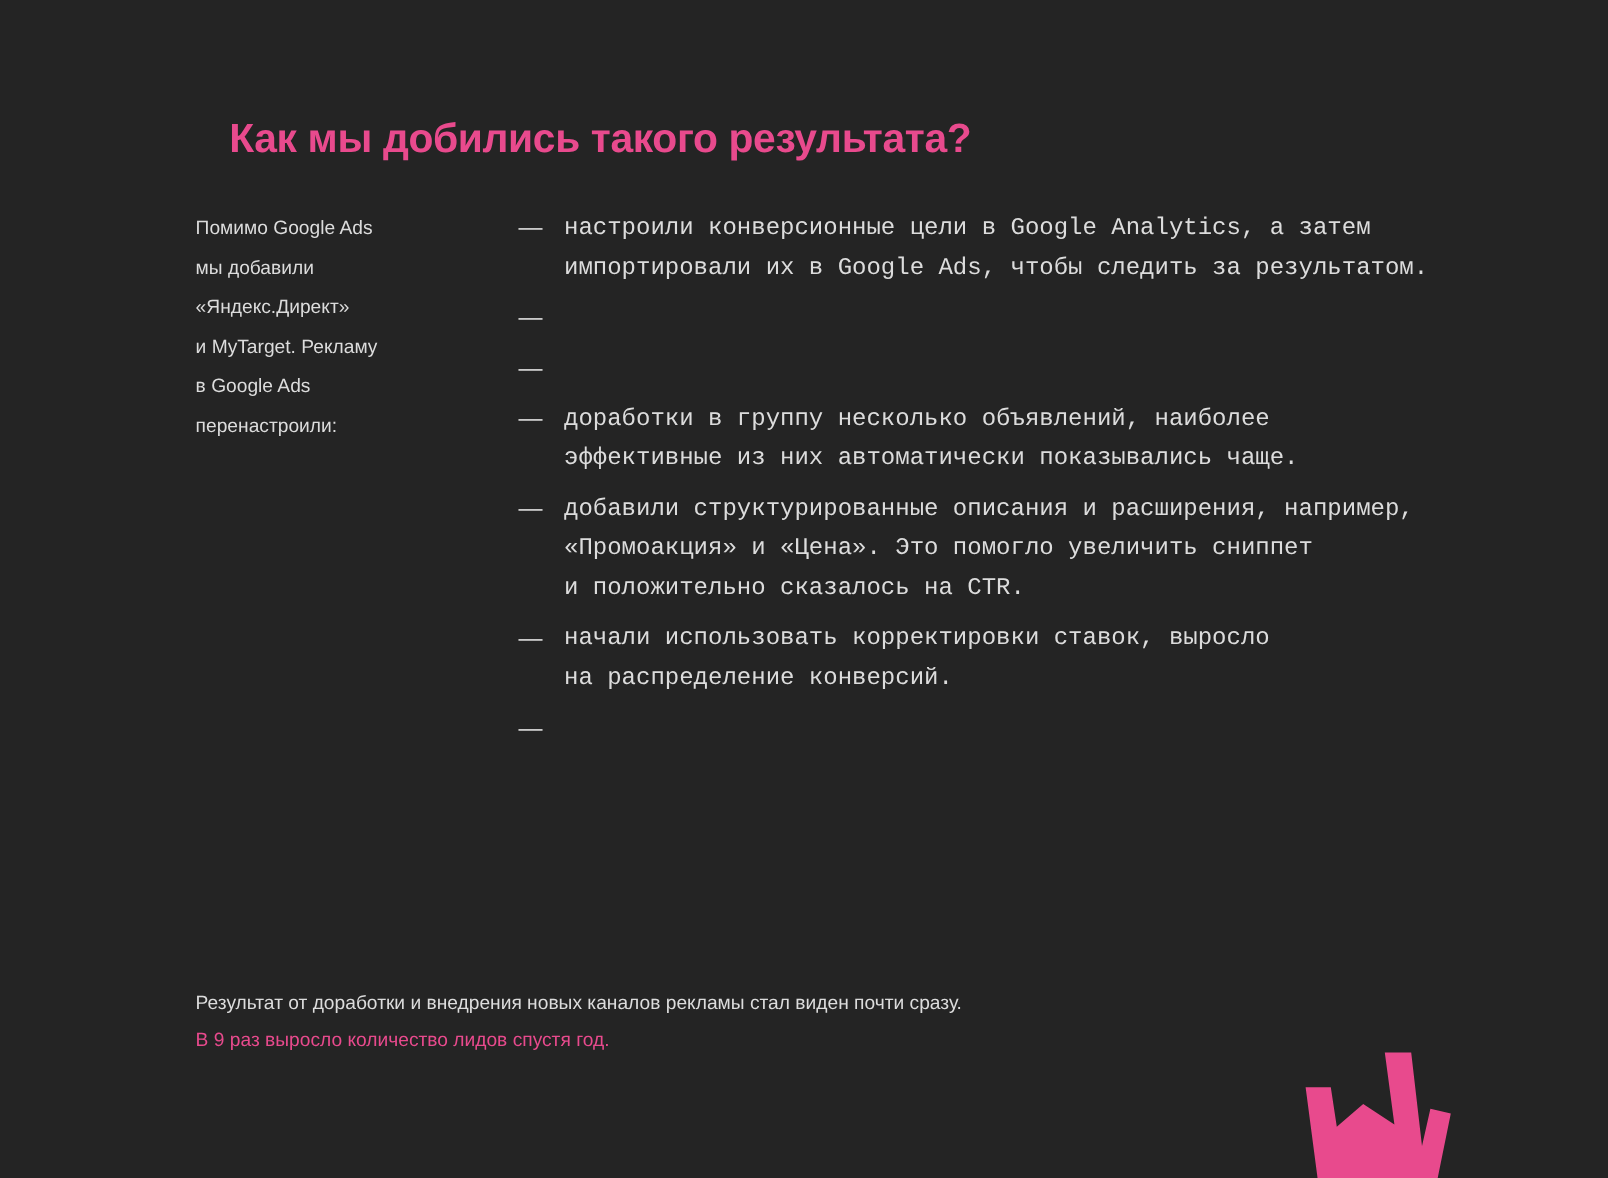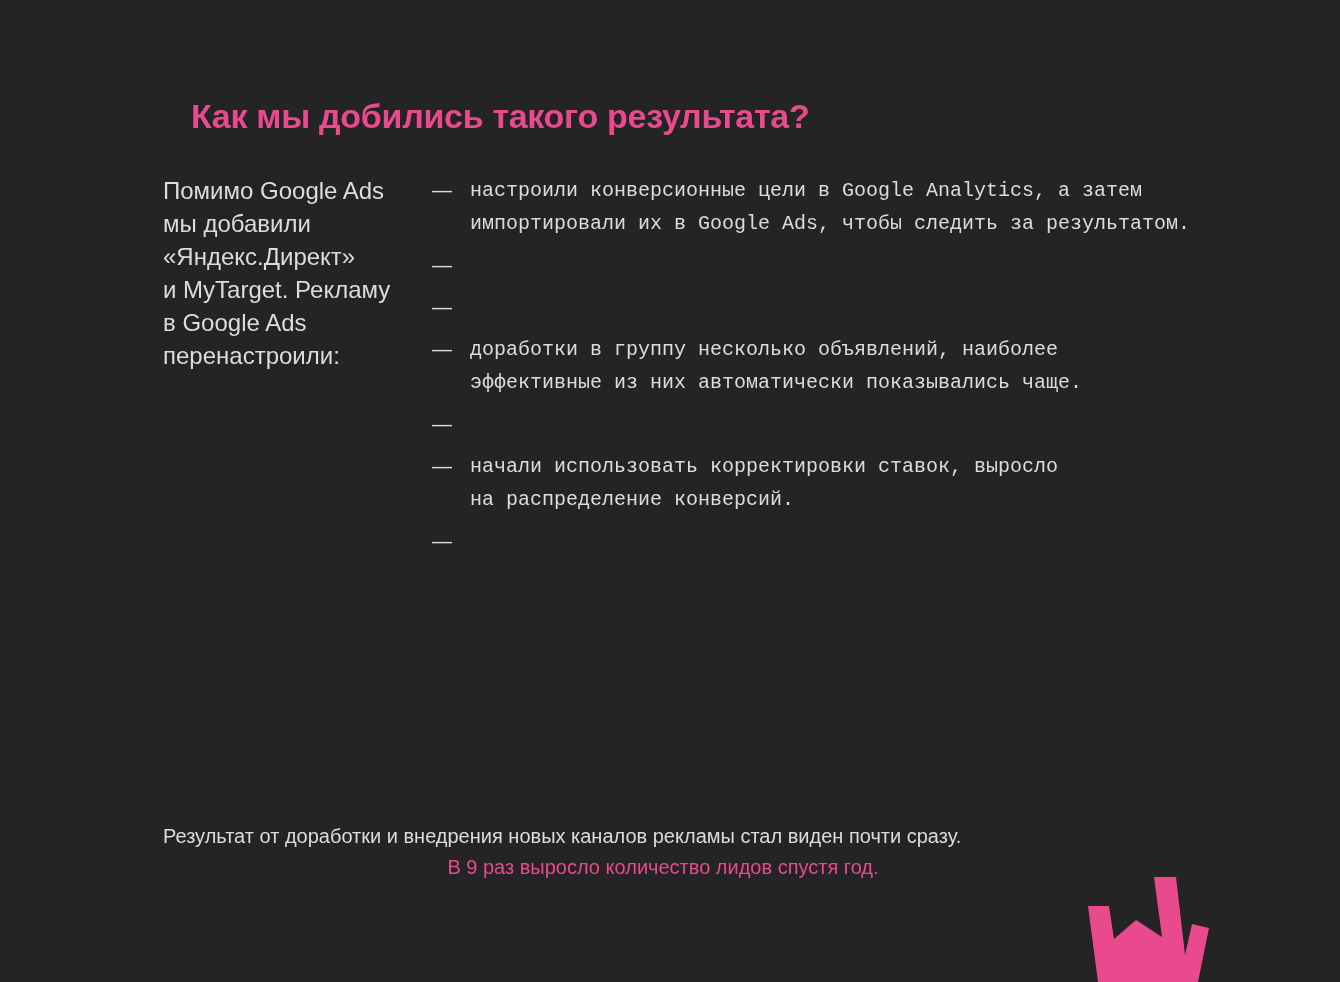--- a/index.html
+++ b/index.html
@@ -26,21 +26,21 @@
     font-size:34px;
     font-weight:800;
     letter-spacing:-0.3px;
     color:var(--accent);
     margin-left:28px;
   }
   .intro{
     position:absolute;
     left:163px;top:174px;
     width:240px;
-    font-size:24px;
+    font-size:16px;
     line-height:33px;
     white-space:pre-line;
     color:var(--text);
   }
   .list{
     position:absolute;
     left:432px;top:174px;
     width:800px;
   }
   .bullet{
@@ -56,25 +56,25 @@
     width:38px;
   }
   .btext{
     white-space:pre-line;
     font-family:Liberation Mono, monospace;
   }
   .summary{
     position:absolute;
     left:163px;top:821px;
     width:1000px;
-    font-size:20px;
+    font-size:16px;
     line-height:31px;
   }
   .summary-result{color:var(--text);}
-  .summary-highlight{color:var(--accent);text-align:center;}
+  .summary-highlight{color:var(--accent);}
   .logo{
     position:absolute;
     left:1085px;top:875px;
     width:130px;height:107px;
   }
 </style>
 </head>
 <body>
 
 <div class="slide">
@@ -100,20 +100,23 @@
     <div class="bullet">
       <span class="marker">—</span>
     </div>
     <div class="bullet">
       <span class="marker">—</span>
       <div class="btext">доработки в группу несколько объявлений, наиболее
 эффективные из них автоматически показывались чаще.</div>
     </div>
     <div class="bullet">
       <span class="marker">—</span>
+      <div class="btext">добавили структурированные описания и расширения, например,
+«Промоакция» и «Цена». Это помогло увеличить сниппет
+и положительно сказалось на CTR.</div>
     </div>
     <div class="bullet">
       <span class="marker">—</span>
       <div class="btext">начали использовать корректировки ставок, выросло
 на распределение конверсий.</div>
     </div>
     <div class="bullet">
       <span class="marker">—</span>
     </div>
   </div>

